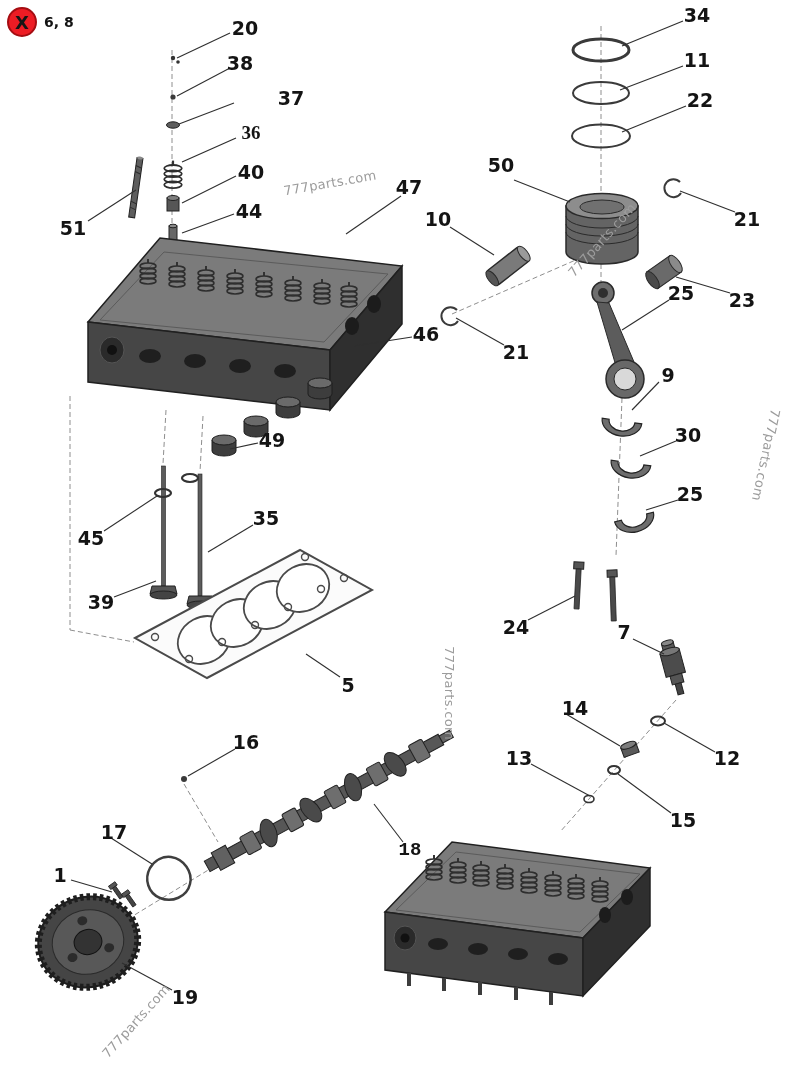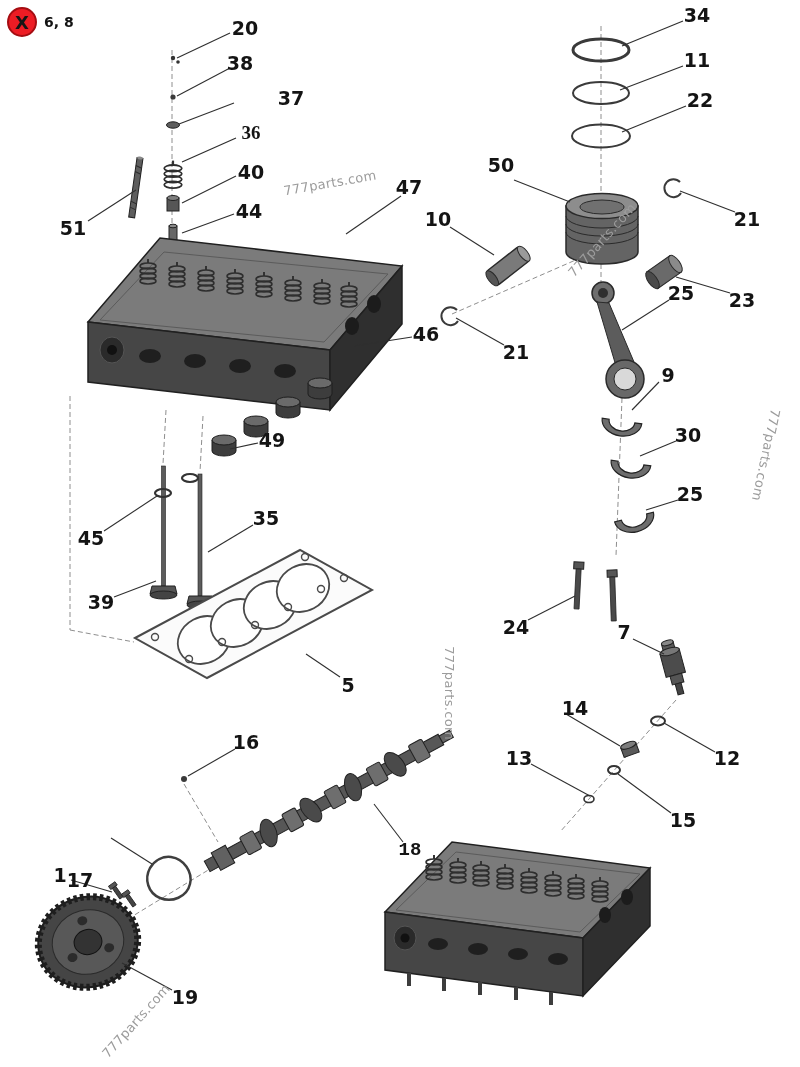--- a/index.html
+++ b/index.html
@@ -347,21 +347,21 @@
       <div class="part-label" style="left: 266px; top: 518px;">35</div>
       <div class="part-label" style="left: 101px; top: 602px;">39</div>
       <div class="part-label" style="left: 516px; top: 627px;">24</div>
       <div class="part-label" style="left: 624px; top: 632px;">7</div>
       <div class="part-label" style="left: 348px; top: 685px;">5</div>
       <div class="part-label" style="left: 246px; top: 742px;">16</div>
       <div class="part-label" style="left: 553px; top: 708px; margin-left: 22px;">14</div>
       <div class="part-label" style="left: 519px; top: 758px;">13</div>
       <div class="part-label" style="left: 727px; top: 758px;">12</div>
       <div class="part-label" style="left: 683px; top: 820px;">15</div>
-      <div class="part-label" style="left: 80px; top: 832px; margin-top: 48px;">17</div>
+      <div class="part-label" style="left: 114px; top: 832px;">17</div>
       <div class="part-label" style="left: 60px; top: 875px;">1</div>
       <div class="part-label" style="left: 410px; top: 850px; font-family: Liberation Mono, monospace;">18</div>
       <div class="part-label" style="left: 185px; top: 997px;">19</div>
       <div class="watermark" style="left: 330px; top: 183px; --rot: -10deg;">777parts.com</div>
       <div class="watermark" style="left: 602px; top: 240px; --rot: -48deg;">777parts.com</div>
       <div class="watermark" style="left: 766px; top: 455px; --rot: 102deg;">777parts.com</div>
       <div class="watermark" style="left: 449px; top: 693px; --rot: 90deg;">777parts.com</div>
       <div class="watermark" style="left: 136px; top: 1021px; --rot: -48deg;">777parts.com</div>
     </div>
 

